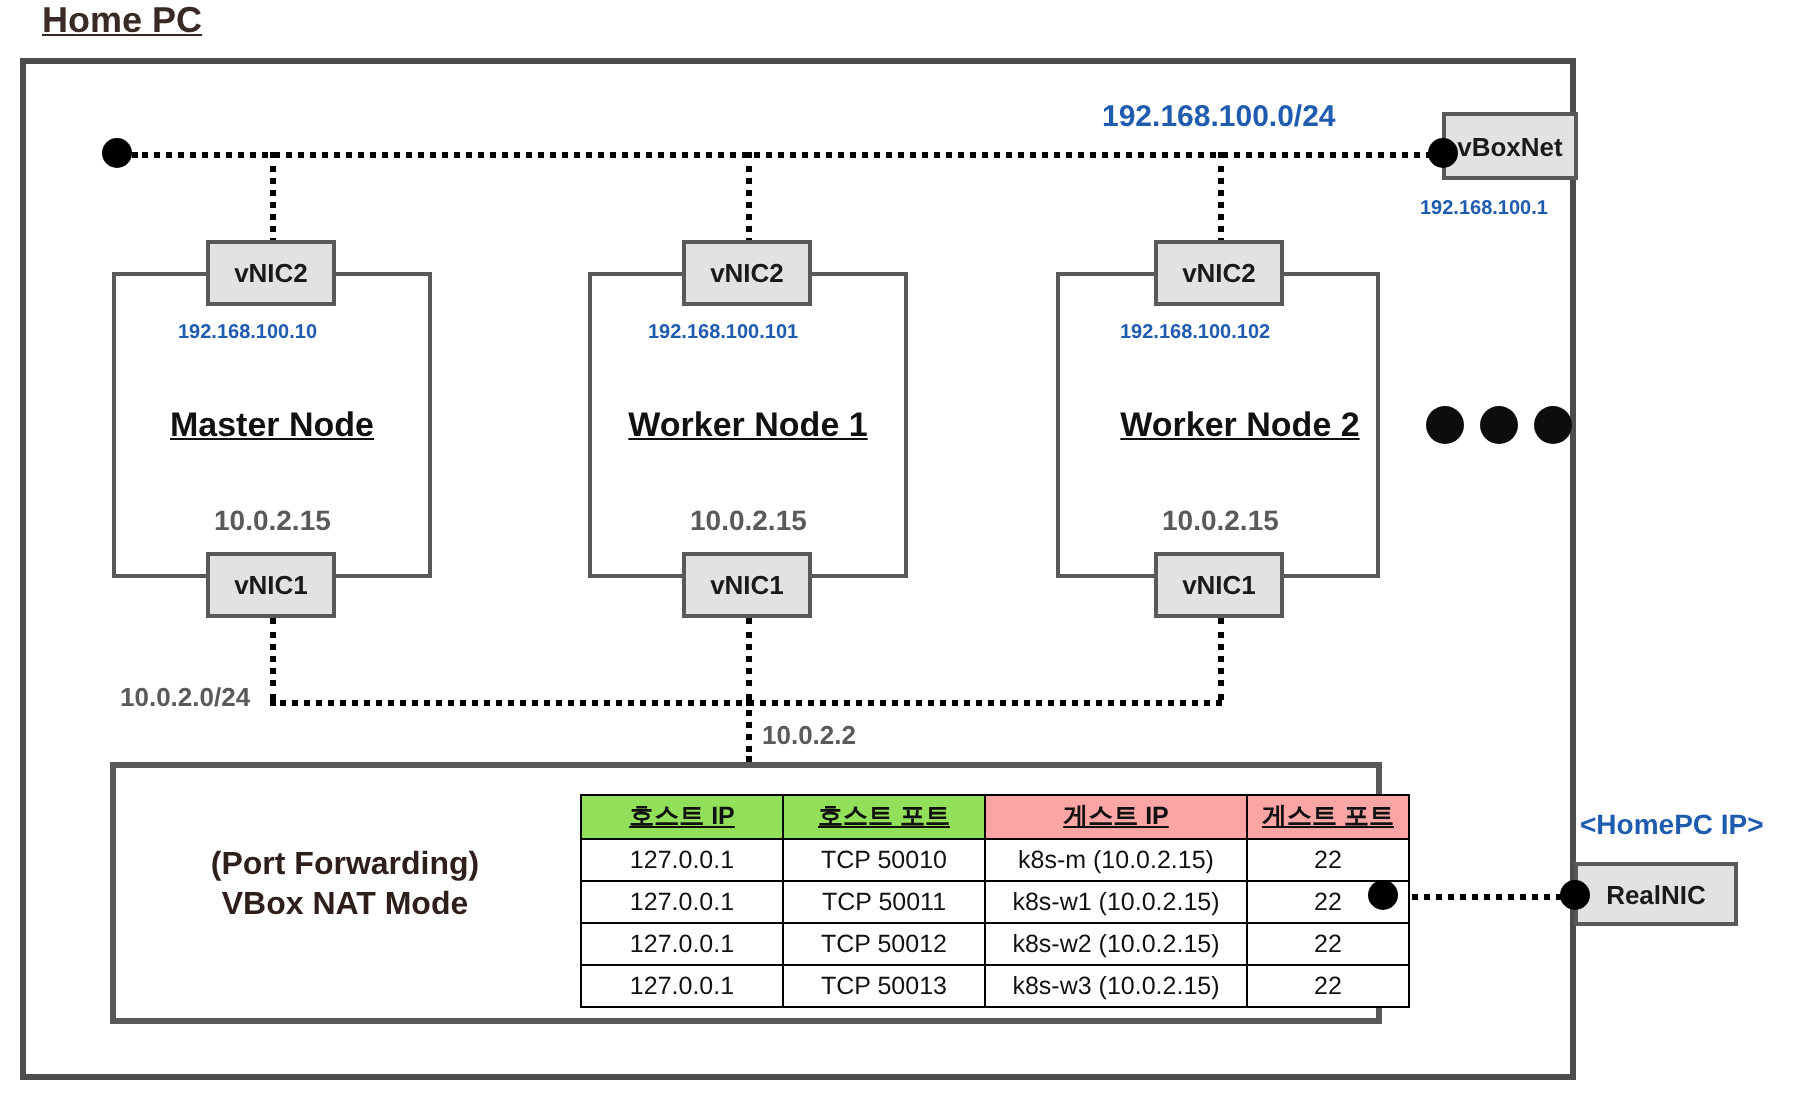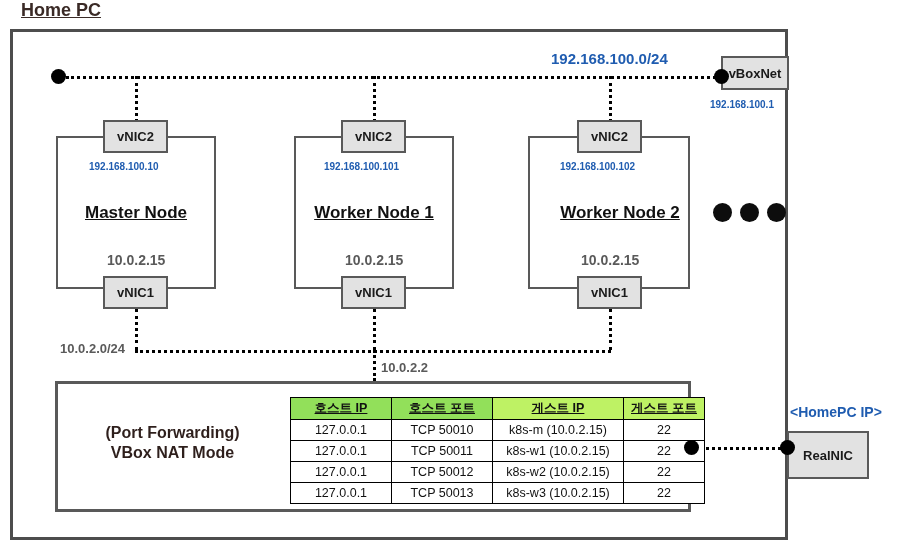--- a/index.html
+++ b/index.html
@@ -181,33 +181,33 @@
     padding: 0 4px;
     font-weight: normal;
     white-space: nowrap;
   }
   .pf-table th {
     font-weight: bold;
     text-decoration: underline;
     height: 21px;
   }
   .pf-table th.host { background: #92e05a; margin-top: 36px; }
-  .pf-table th.guest { background: #bef264; }
+  .pf-table th.guest { background: #fca5a5; }
   .col-hip   { width: 92px; }
   .col-hport { width: 92px; }
   .col-gip   { width: 122px; }
   .col-gport { width: 72px; }
 
   
   .realnic-box {
     position: absolute;
     left: 787px;
     top: 431px;
     width: 82px;
-    height: 48px;
+    height: 32px;
     background: #e2e2e2;
     border: 2px solid #595959;
     box-sizing: border-box;
     display: flex;
     align-items: center;
     justify-content: center;
     font-size: 13px;
     font-weight: bold;
     color: #1a1a1a;
     z-index: 5;

